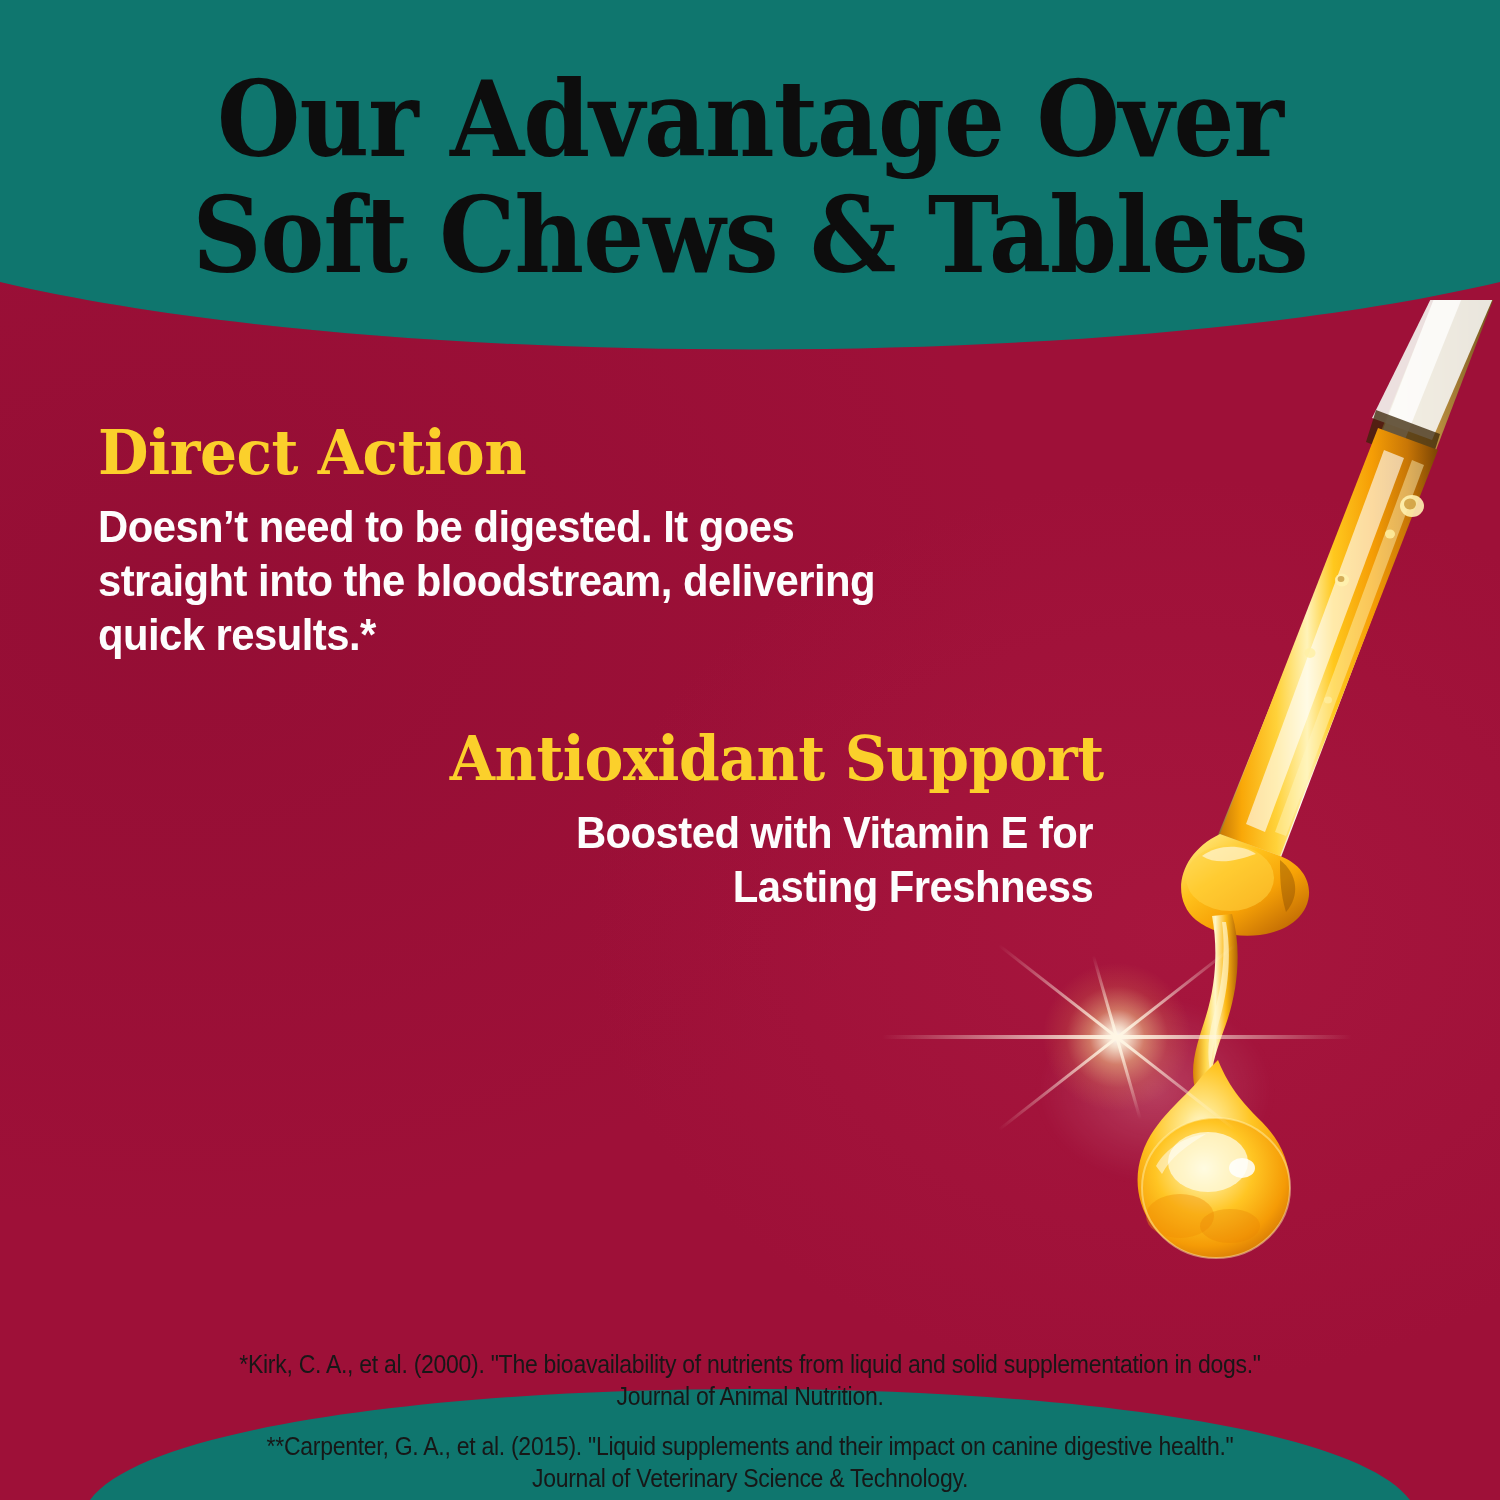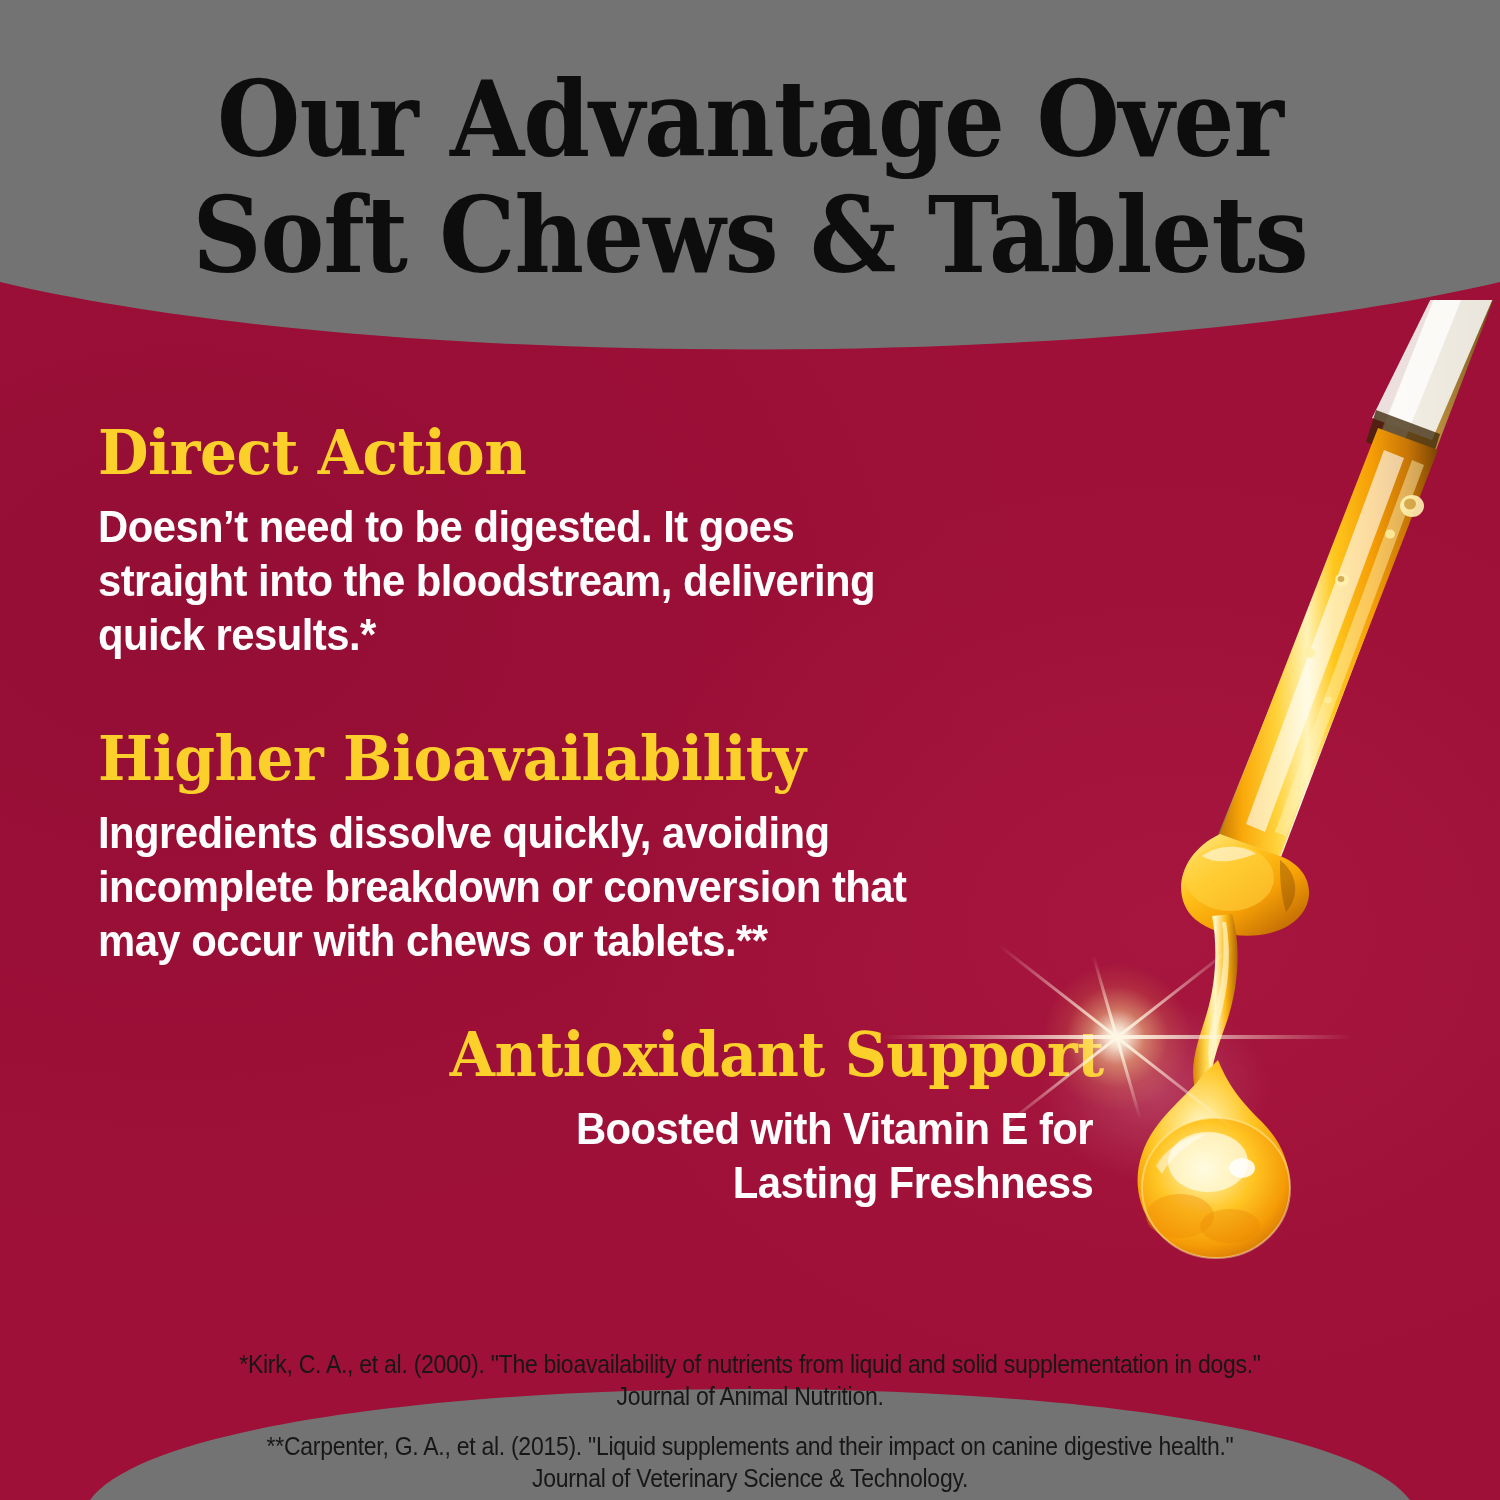--- a/index.html
+++ b/index.html
@@ -5,21 +5,21 @@
   html, body {
     margin: 0;
     padding: 0;
     background: #ffffff;
   }
   #page {
     position: relative;
     width: 1500px;
     height: 1500px;
     overflow: hidden;
-    background: #737373;
+    background: #0f766e;
     font-family: "Liberation Sans", sans-serif;
   }
 
   
   .maroon-panel {
     position: absolute;
     left: 0;
     top: 0;
     width: 1500px;
     height: 1500px;
@@ -299,28 +299,20 @@
 
     <div class="feature feat-direct">
       <h2 class="feature-title">Direct Action</h2>
       <p class="feature-body">
         <span class="ln">Doesn’t need to be digested. It goes</span>
         <span class="ln">straight into the bloodstream, delivering</span>
         <span class="ln">quick results.*</span>
       </p>
     </div>
 
-    <div class="feature feat-bioavail">
-      <h2 class="feature-title">Higher Bioavailability</h2>
-      <p class="feature-body">
-        <span class="ln">Ingredients dissolve quickly, avoiding</span>
-        <span class="ln">incomplete breakdown or conversion that</span>
-        <span class="ln">may occur with chews or tablets.**</span>
-      </p>
-    </div>
 
     <div class="feature">
       <h2 class="feature-title">Antioxidant Support</h2>
       <p class="feature-body">
         <span class="ln">Boosted with Vitamin E for</span>
         <span class="ln">Lasting Freshness</span>
       </p>
     </div>
 
   </div>

